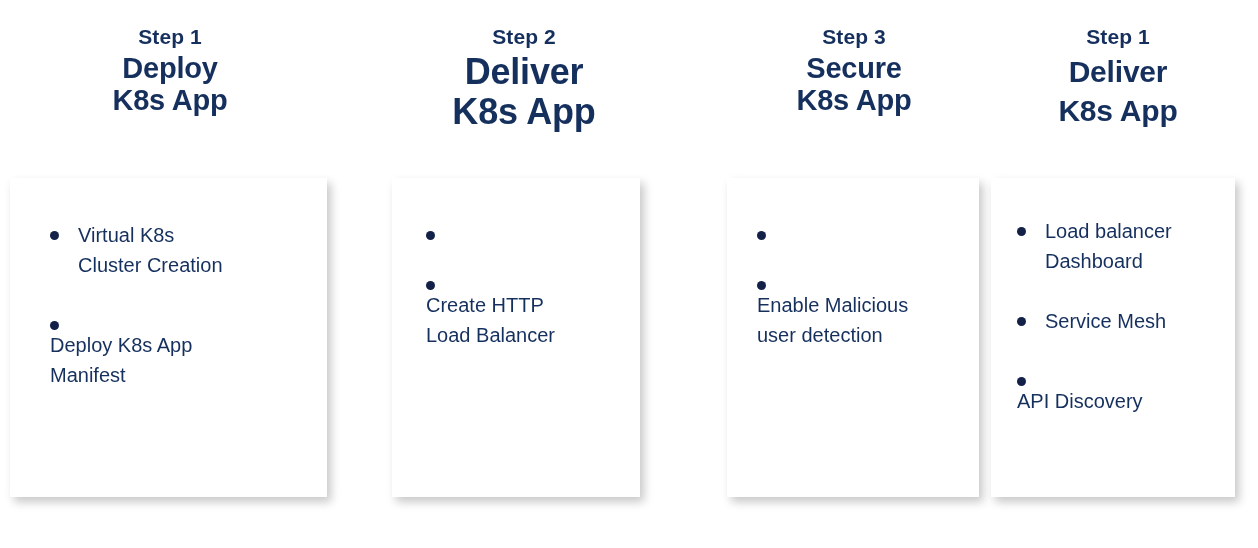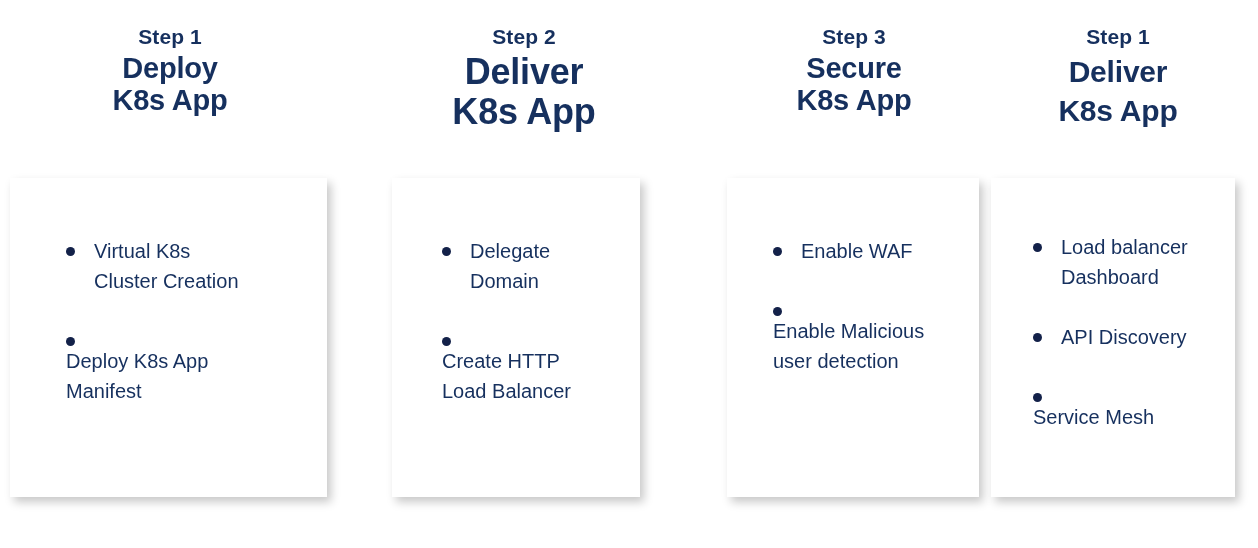--- a/index.html
+++ b/index.html
@@ -61,21 +61,21 @@
   
   .step-card {
     position: absolute;
     background: #ffffff;
     box-shadow: 4px 5px 9px rgba(0,0,0,0.22);
     box-sizing: border-box;
   }
 
   .bullet-list {
     list-style: none;
-    margin: 16px;
+    margin: 0;
     padding: 0;
   }
   .bullet-item {
     position: relative;
     display: flex;
     align-items: flex-start;
     color: #16305e;
     font-size: 20px;
     line-height: 30px;
     margin-bottom: 30px;
@@ -125,43 +125,40 @@
   <div class="step-col col-2" style="left:378px; width:292px;">
     <div class="step-header" style="top:22px;">
       <div class="step-eyebrow">Step 2</div>
       <div class="step-title">Deliver
 K8s App</div>
     </div>
     <div class="step-card" style="left:14px; top:178px; width:248px; height:319px;">
       <ul class="bullet-list" style="padding:42px 12px 0 34px;">
         <li class="bullet-item">
           <span class="bullet-dot"></span>
-          <span class="bullet-text">Delegate
-Domain</span>
         </li>
         <li class="bullet-item">
           <span class="bullet-dot"></span>
           <span class="bullet-text">Create HTTP
 Load Balancer</span>
         </li>
       </ul>
     </div>
   </div>
 
   <div class="step-col col-3" style="left:714px; width:280px;">
     <div class="step-header" style="top:22px;">
       <div class="step-eyebrow">Step 3</div>
       <div class="step-title">Secure
 K8s App</div>
     </div>
     <div class="step-card" style="left:13px; top:178px; width:252px; height:319px;">
       <ul class="bullet-list" style="padding:42px 10px 0 30px;">
         <li class="bullet-item">
           <span class="bullet-dot"></span>
-          <span class="bullet-text">Enable WAF</span>
         </li>
         <li class="bullet-item">
           <span class="bullet-dot"></span>
           <span class="bullet-text">Enable Malicious
 user detection</span>
         </li>
       </ul>
     </div>
   </div>
 
@@ -173,23 +170,23 @@
     </div>
     <div class="step-card" style="left:13px; top:178px; width:244px; height:319px;">
       <ul class="bullet-list" style="padding:38px 6px 0 26px;">
         <li class="bullet-item">
           <span class="bullet-dot"></span>
           <span class="bullet-text">Load balancer
 Dashboard</span>
         </li>
         <li class="bullet-item">
           <span class="bullet-dot"></span>
-          <span class="bullet-text">API Discovery</span>
+          <span class="bullet-text">Service Mesh</span>
         </li>
         <li class="bullet-item">
           <span class="bullet-dot"></span>
-          <span class="bullet-text">Service Mesh</span>
+          <span class="bullet-text">API Discovery</span>
         </li>
       </ul>
     </div>
   </div>
 
 </div>
 
 </body></html>

